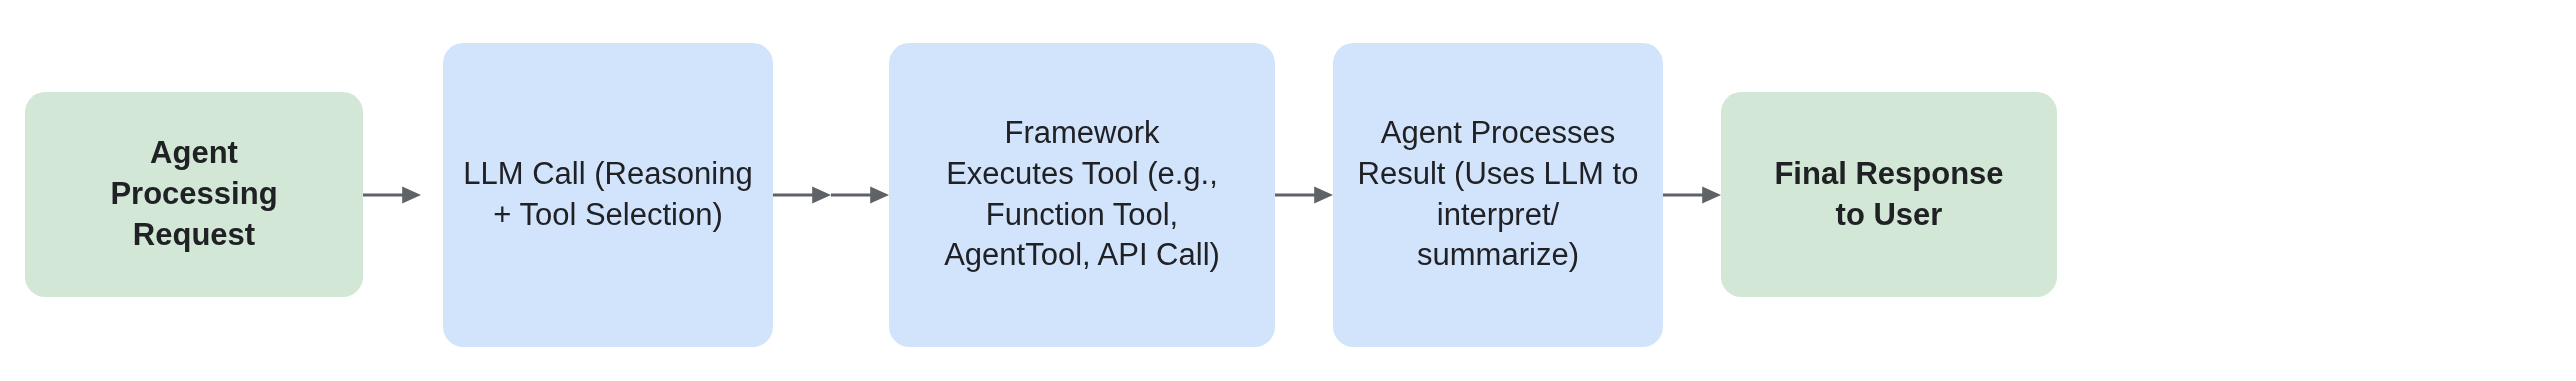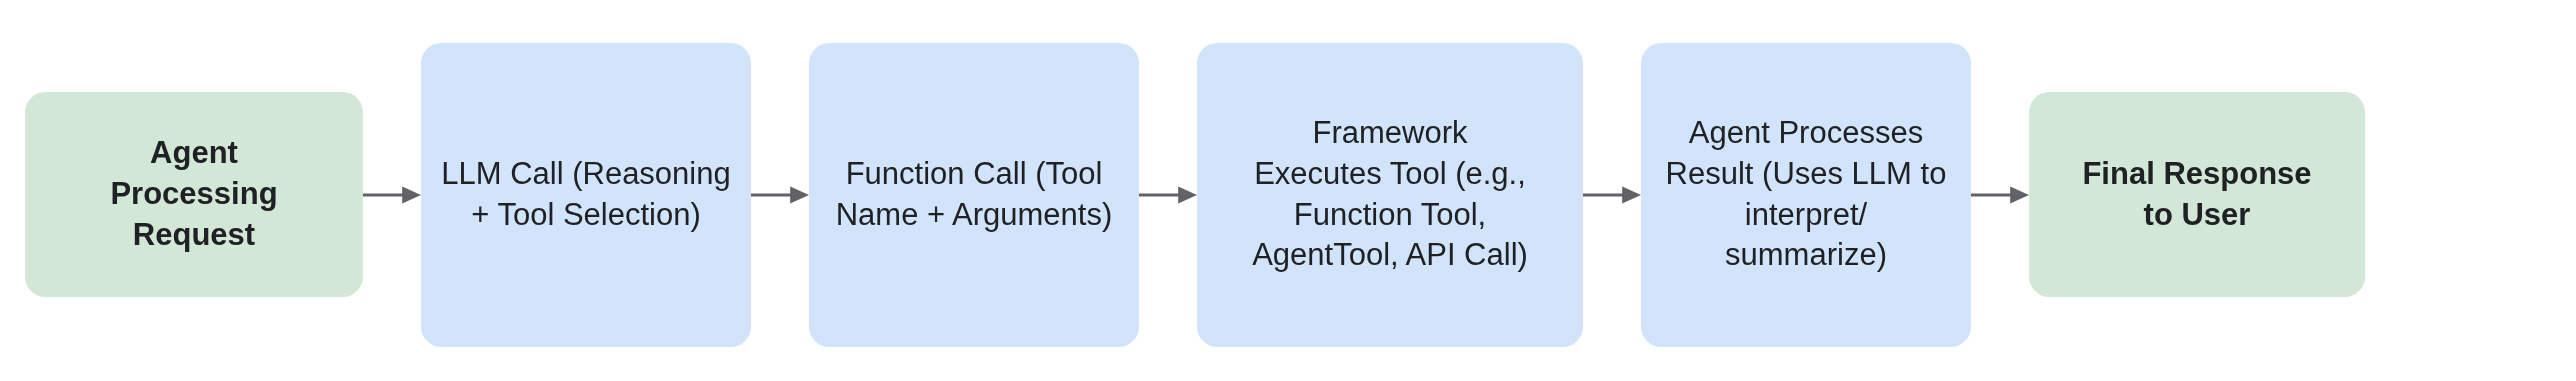--- a/index.html
+++ b/index.html
@@ -68,34 +68,30 @@
     <span class="label">Agent
 Processing
 Request</span>
   </div>
 
   <svg class="arrow" width="58" height="22" viewBox="0 0 74 28">
     <line x1="0" y1="14" x2="52" y2="14" stroke-width="4" stroke="#5F6368"></line>
     <polygon points="50,3 74,14 50,25" fill="#5F6368"></polygon>
   </svg>
 
-  <div class="node process" style="background: rgb(210, 227, 252);">
+  <div class="node process" style="background: rgb(210, 227, 252); margin-left: 22px;">
     <span class="label">LLM Call (Reasoning
 + Tool Selection)</span>
   </div>
 
   <svg class="arrow" width="58" height="22" viewBox="0 0 74 28">
     <line x1="0" y1="14" x2="52" y2="14" stroke-width="4" stroke="#5F6368"></line>
     <polygon points="50,3 74,14 50,25" fill="#5F6368"></polygon>
   </svg>
 
-  <div class="node process" style="background: rgb(210, 227, 252);">
-    <span class="label">Function Call (Tool
-Name + Arguments)</span>
-  </div>
 
   <svg class="arrow" width="58" height="22" viewBox="0 0 74 28">
     <line x1="0" y1="14" x2="52" y2="14" stroke-width="4" stroke="#5F6368"></line>
     <polygon points="50,3 74,14 50,25" fill="#5F6368"></polygon>
   </svg>
 
   <div class="node process mid" style="background: rgb(210, 227, 252);">
     <span class="label">Framework
 Executes Tool (e.g.,
 Function Tool,

